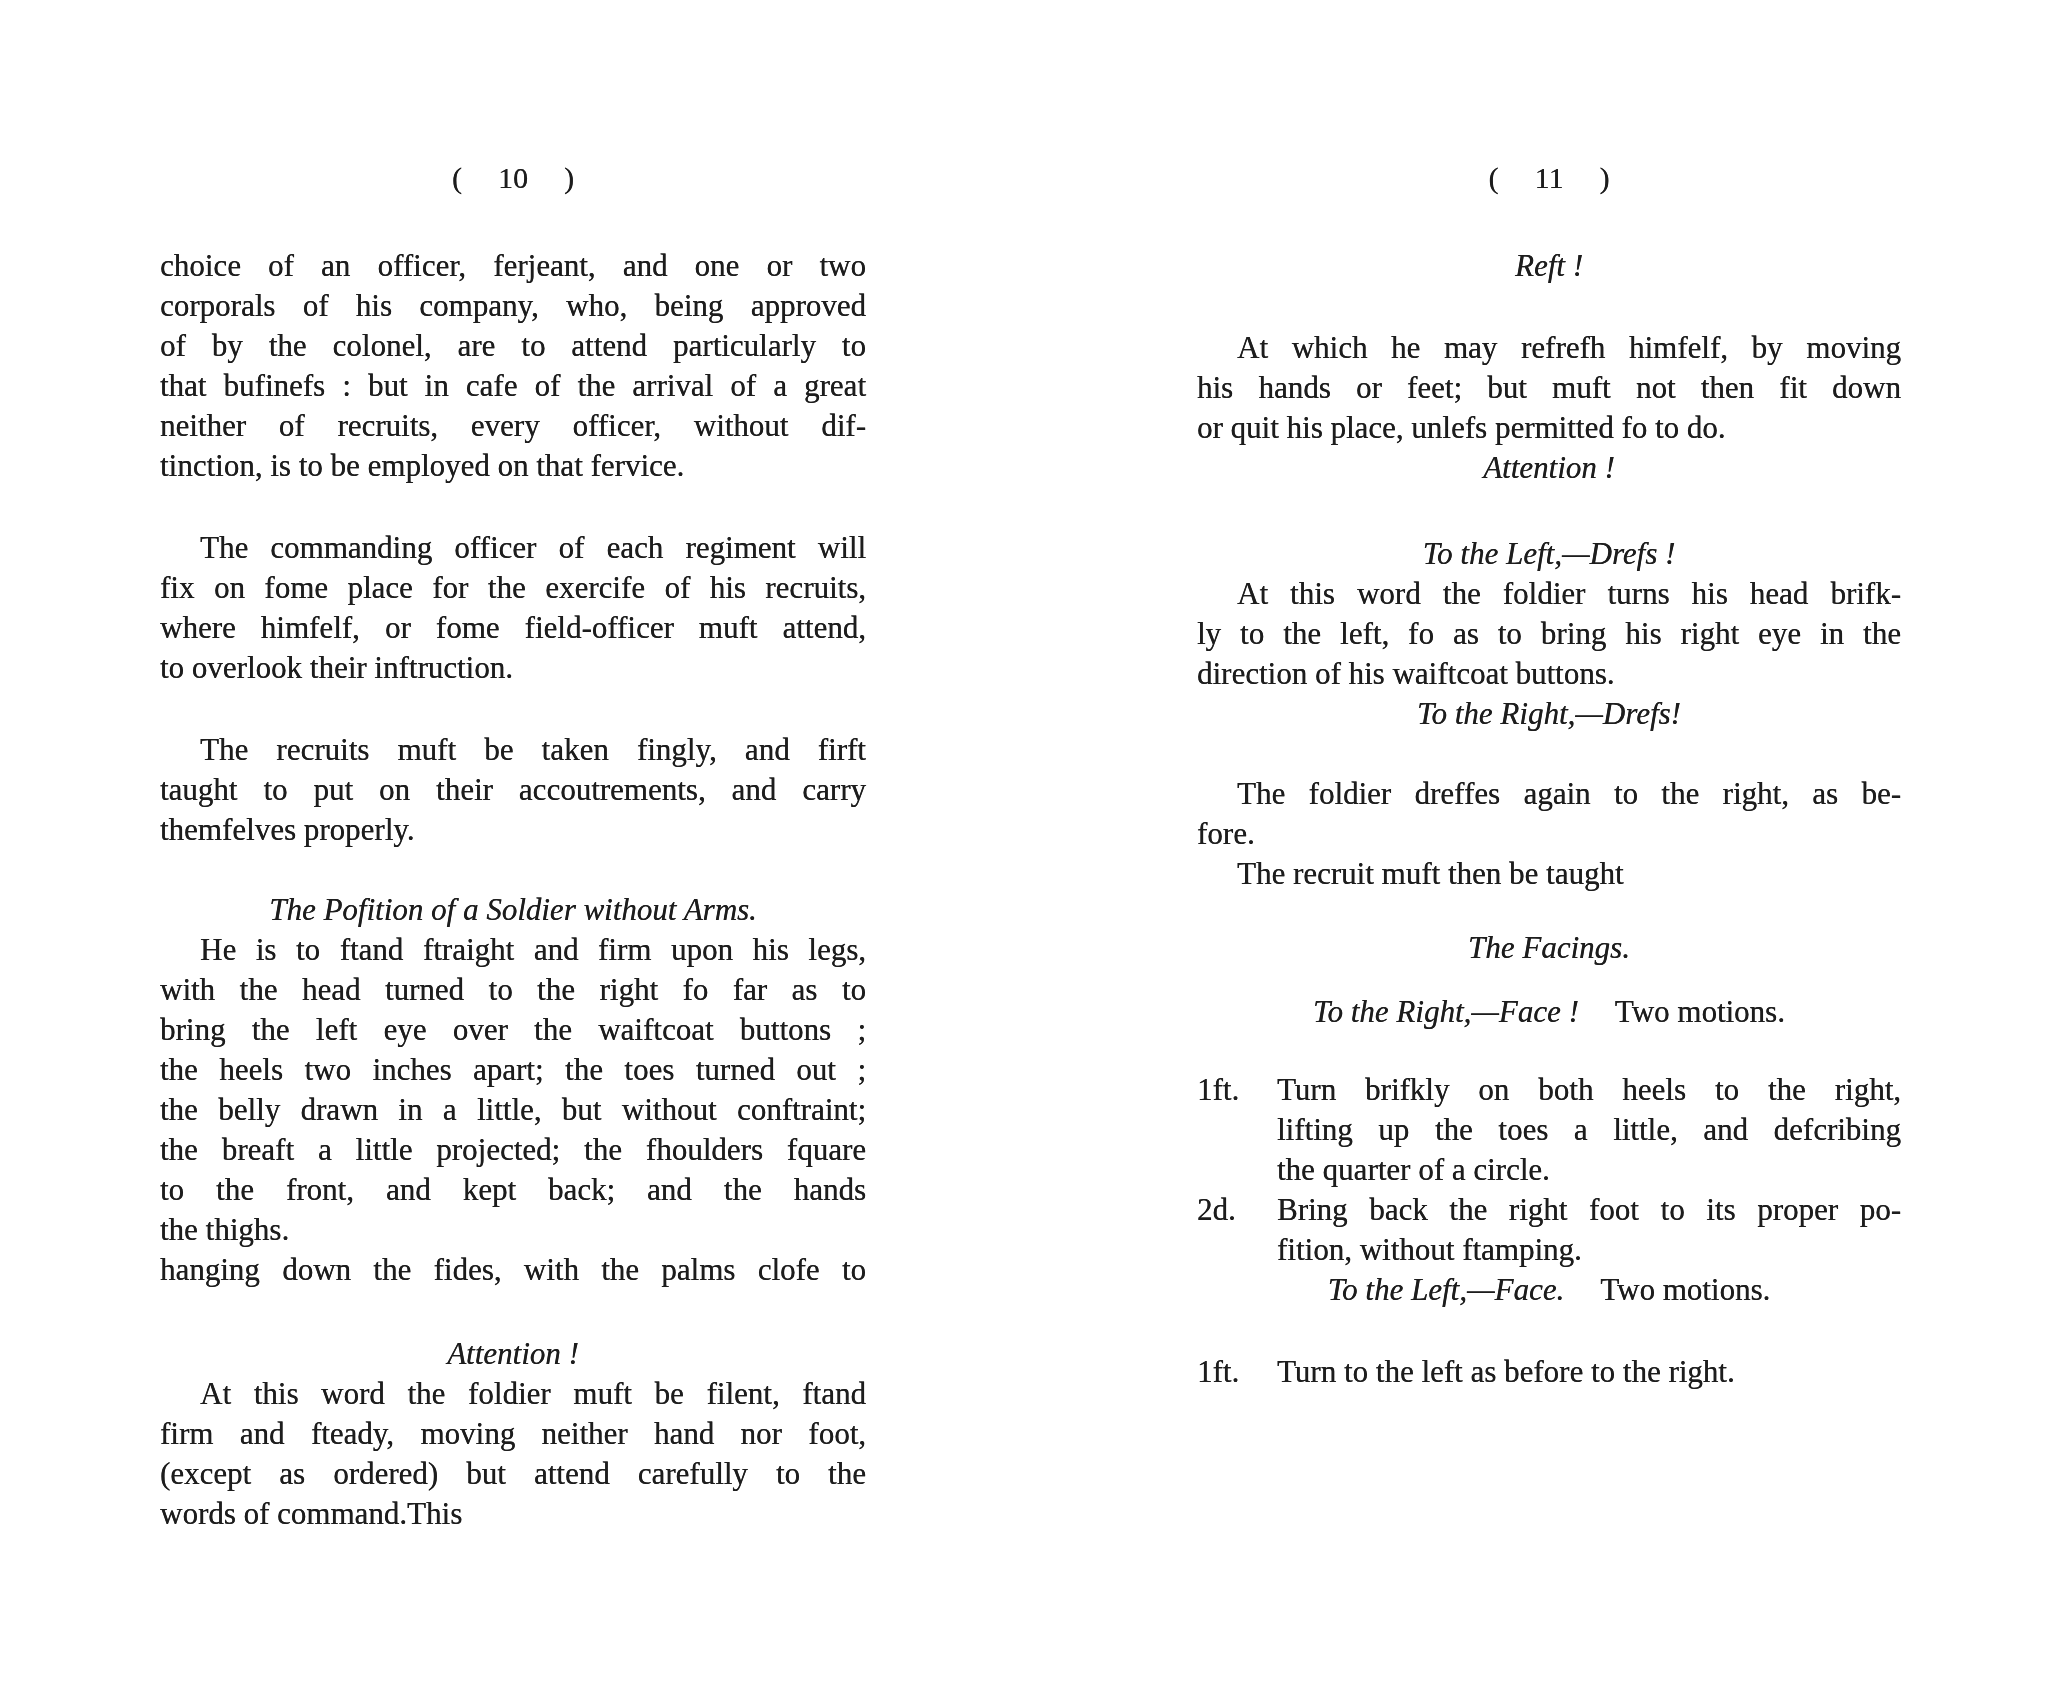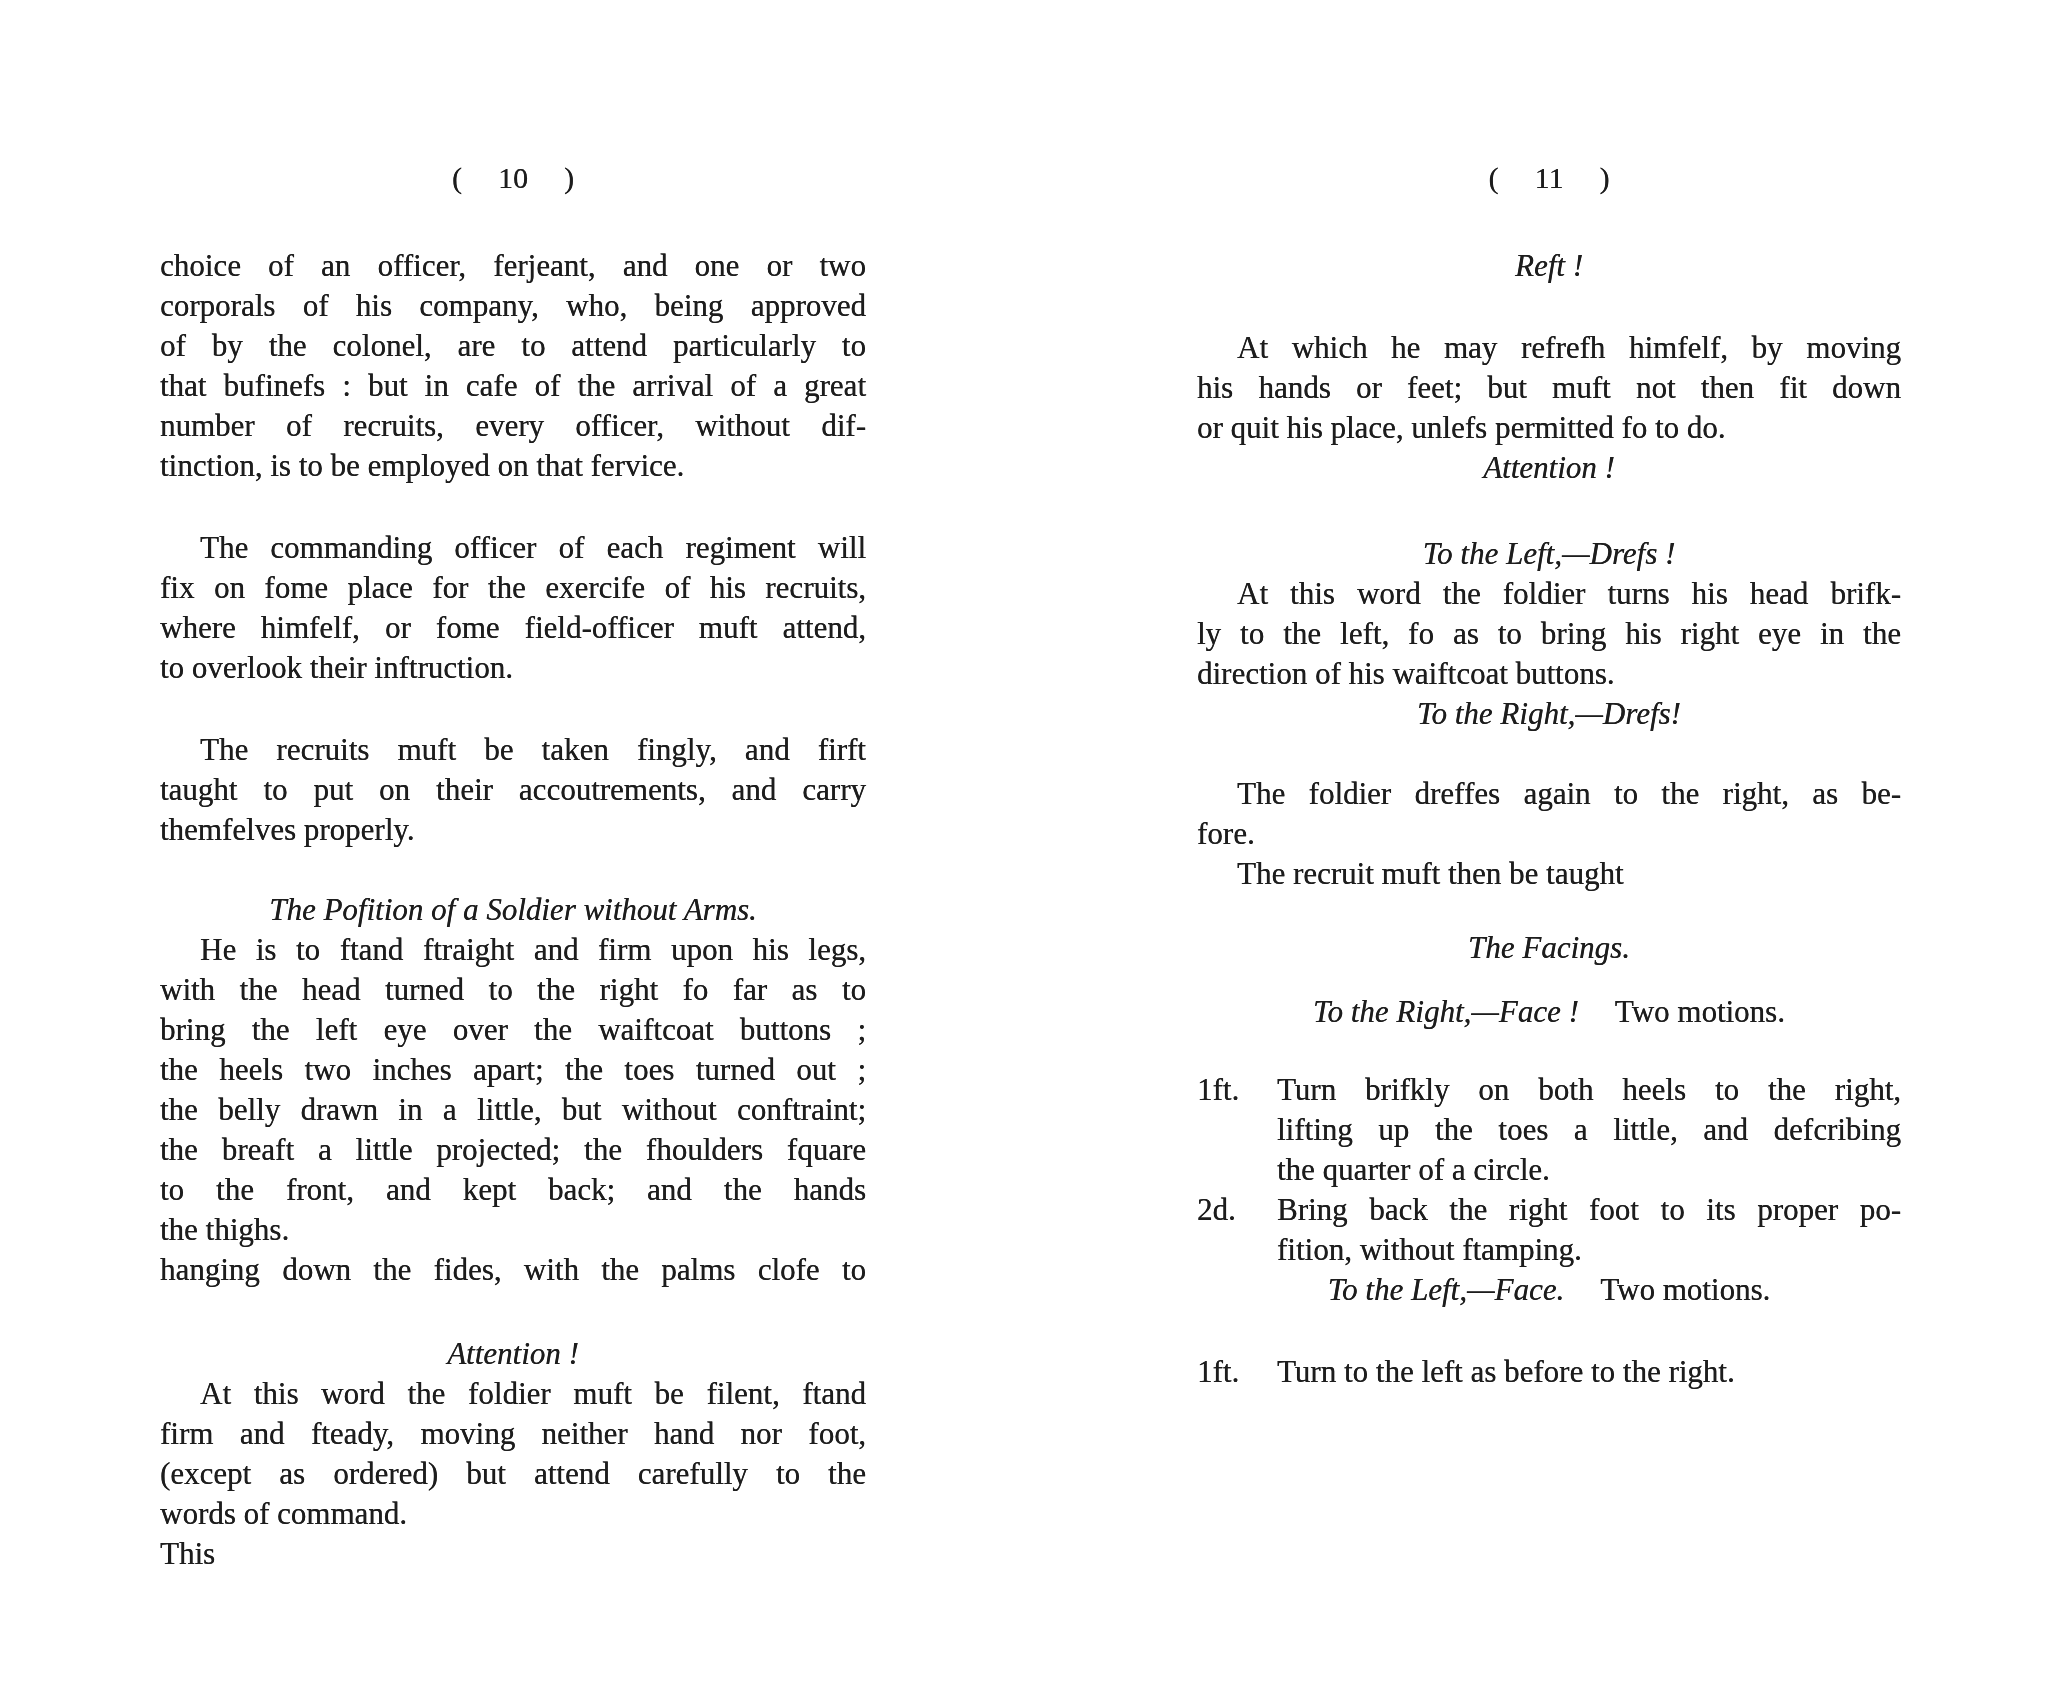--- a/index.html
+++ b/index.html
@@ -33,21 +33,21 @@
   #p11 .block:nth-child(4){margin-top:46px;}
   #p11 .block:nth-child(7){margin-top:40px;}
   #p11 .block:nth-child(9){margin-top:34px;}
   #p11 .block:nth-child(10){margin-top:24px;}
   #p11 .block:nth-child(11){margin-top:38px;}
   #p11 .block:nth-child(14){margin-top:42px;}
 
   .line{text-align:left;}
   .line.j{text-align:justify;text-align-last:justify;text-justify:inter-word;}
   .line.ind{text-indent:40px;}
-  .lastline{display:flex;justify-content:flex-start;flex-direction:column;}
+  .lastline{display:flex;justify-content:flex-start;}
 
   .heading{text-align:center;font-style:italic;}
   .command{text-align:center;}
   .command .cmd{font-style:italic;}
   .command .plain{margin-left:36px;font-style:normal;}
 
   .list{display:flex;}
   .list .marker{flex:none;width:80px;}
   .list .ltext{flex:1;}
 
@@ -64,21 +64,21 @@
       <span>(</span>
       <span>10</span>
       <span>)</span>
     </div>
     <div class="blocks">
         <div class="block para">
           <div class="line j">choice of an officer, ferjeant, and one or two</div>
           <div class="line j">corporals of his company, who, being approved</div>
           <div class="line j">of by the colonel, are to attend particularly to</div>
           <div class="line j">that bufinefs : but in cafe of the arrival of a great</div>
-          <div class="line j">number of recruits, every officer, without dif-</div>
+          <div class="line j">neither of recruits, every officer, without dif-</div>
           <div class="line">tinction, is to be employed on that fervice.</div>
         </div>
         <div class="block para">
           <div class="line j ind">The commanding officer of each regiment will</div>
           <div class="line j">fix on fome place for the exercife of his recruits,</div>
           <div class="line j">where himfelf, or fome field-officer muft attend,</div>
           <div class="line">to overlook their inftruction.</div>
         </div>
         <div class="block para">
           <div class="line j ind">The recruits muft be taken fingly, and firft</div>

